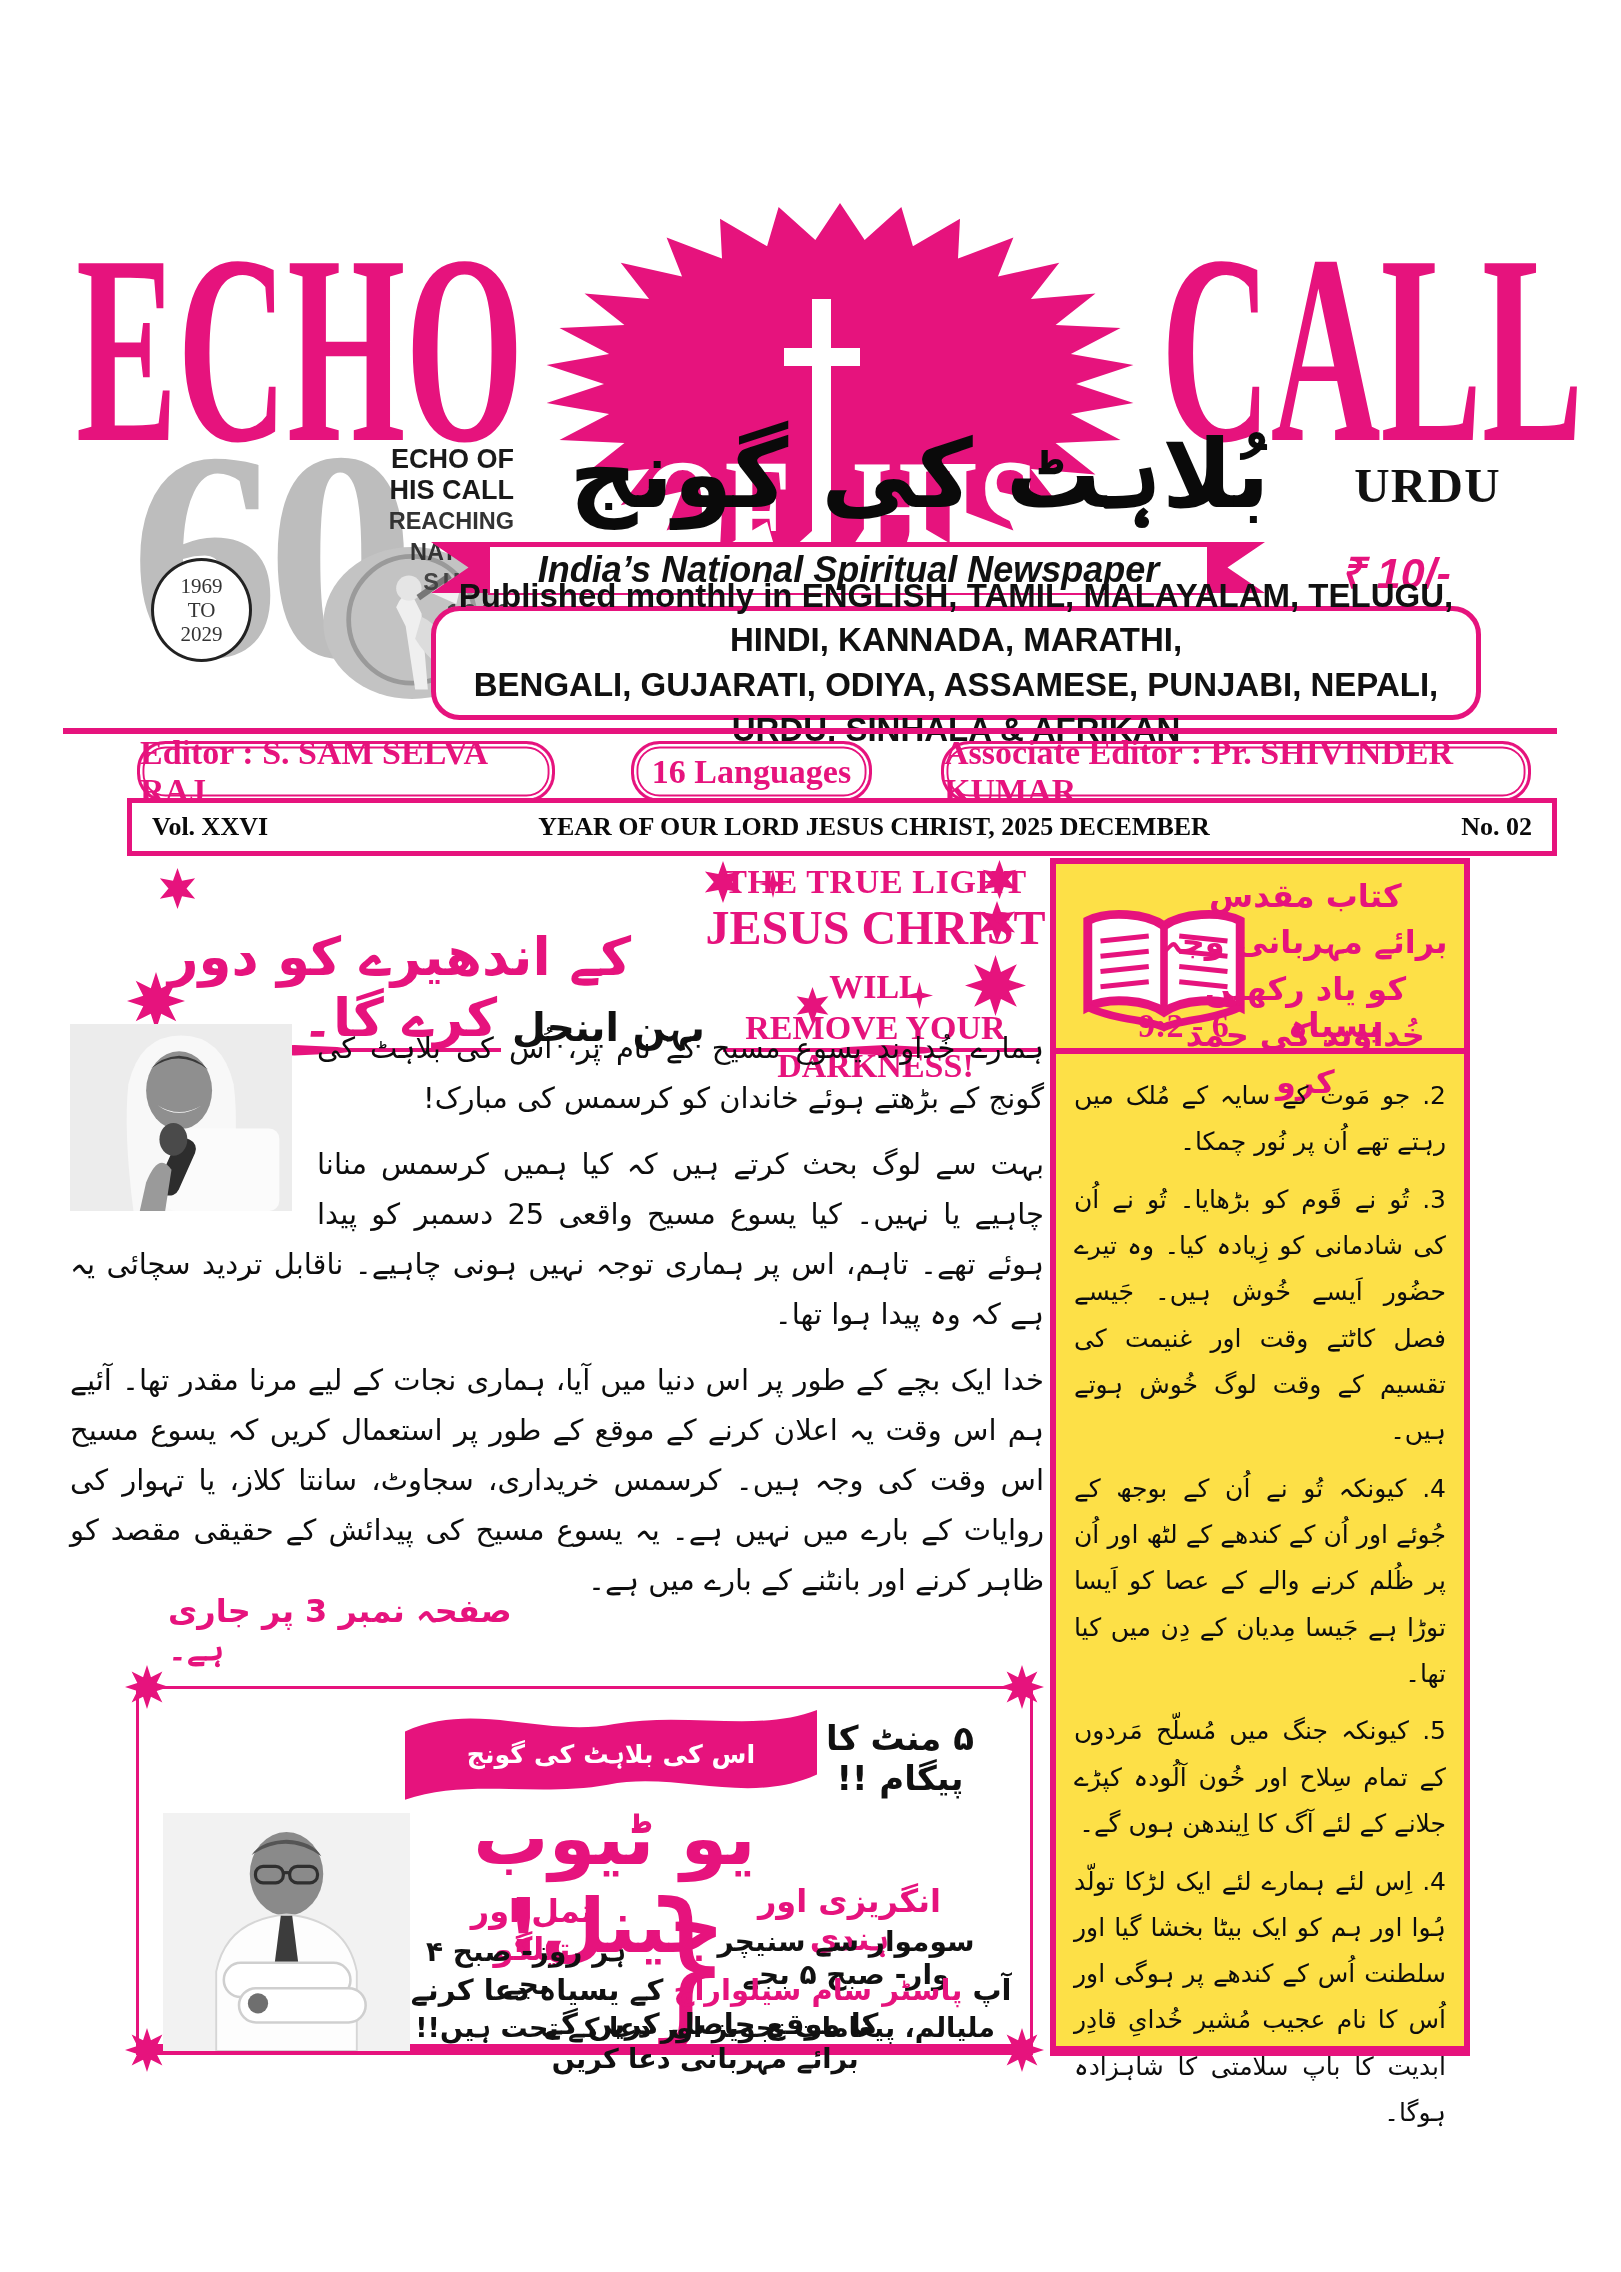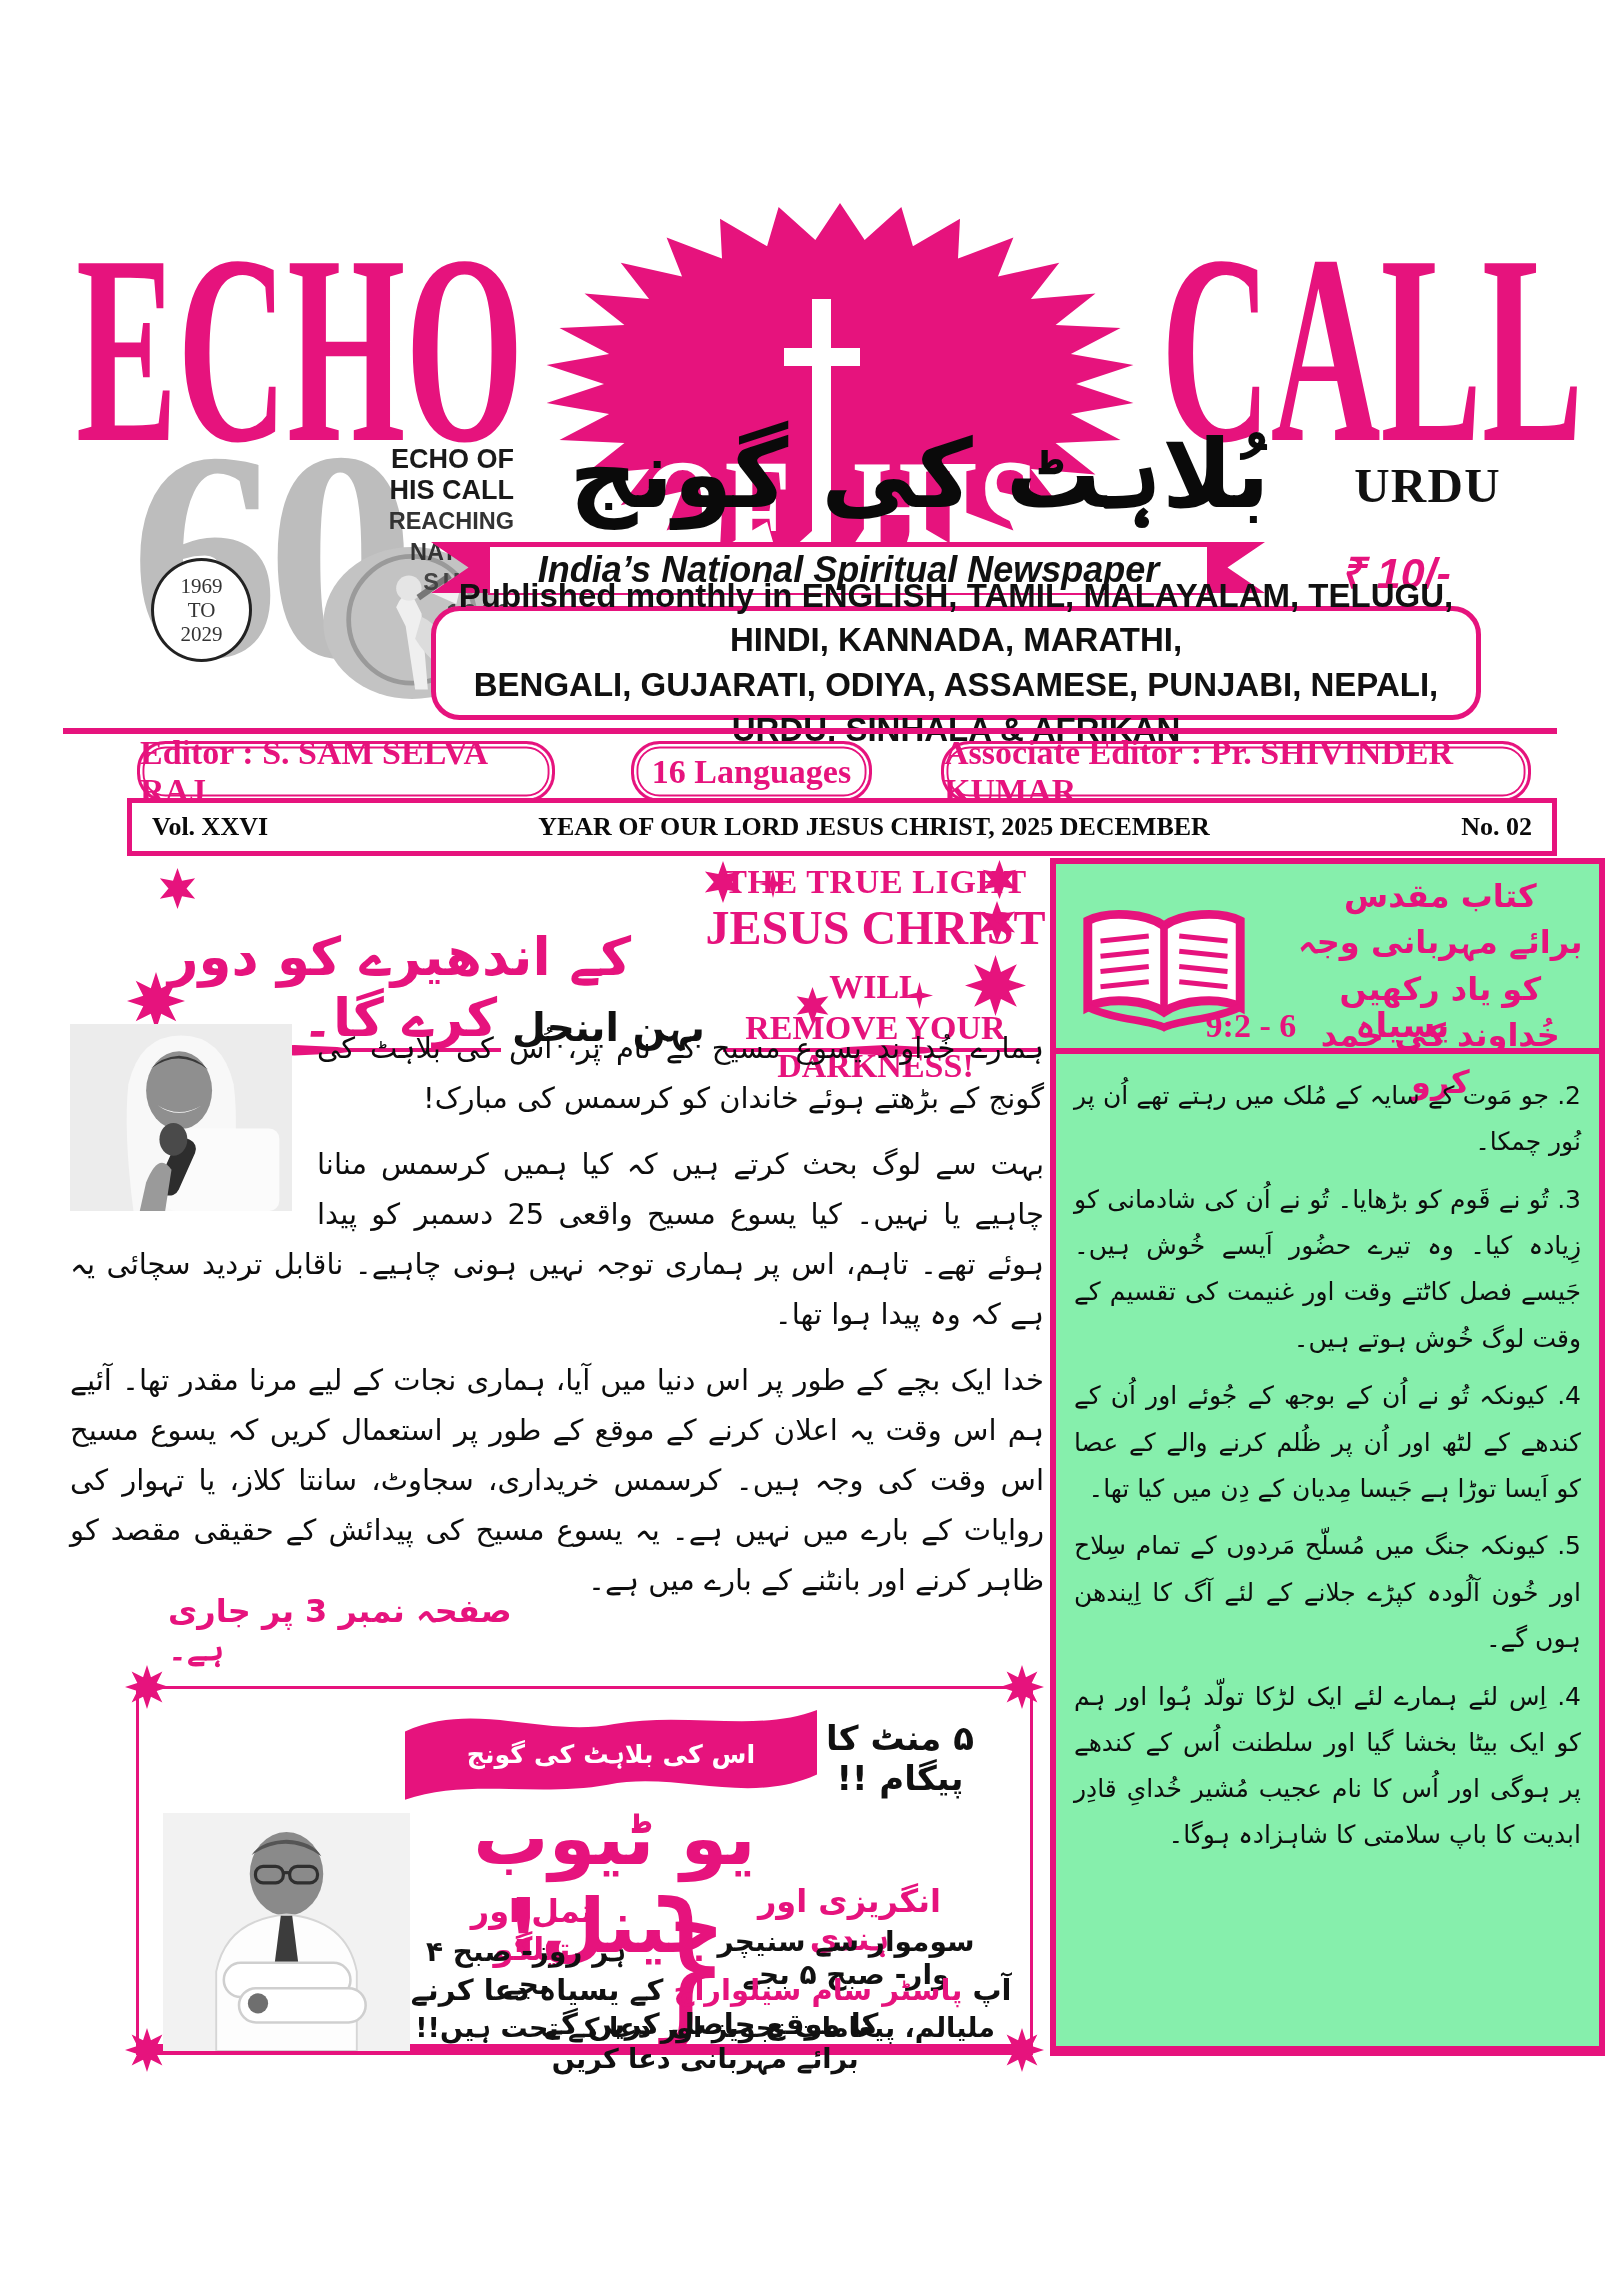--- a/index.html
+++ b/index.html
@@ -95,22 +95,22 @@
            clip-path:polygon(0 50%,18% 30%,50% 18%,82% 30%,100% 50%,82% 70%,50% 82%,18% 70%);}
 
   #article{left:70px;top:1024px;width:974px;height:545px;direction:rtl;text-align:justify;
            font-family:"DejaVu Sans",sans-serif;font-size:29px;line-height:1.72;color:#0d0d0d;}
   #article p{margin:0 0 16.5px 0;}
   #photo-sister{float:left;width:222px;height:187px;margin:0 25px 12.7px 0;}
   #continued{left:168px;top:1592px;width:355px;font-weight:bold;font-size:32px;color:var(--pink);
              text-align:left;direction:rtl;}
 
   
-  #scripture-box{left:1050px;top:858px;width:555px;height:1198px;border:6.3px solid var(--pink);
-                 border-bottom-width:10px;background:#86efac;box-sizing:border-box;}
+  #scripture-box{left:1050px;top:858px;width:420px;height:1198px;border:6.3px solid var(--pink);
+                 border-bottom-width:10px;background:#fde047;box-sizing:border-box;}
   #scripture-head{position:absolute;left:0;top:0;width:100%;height:190px;border-bottom:6.3px solid var(--pink);
                   box-sizing:border-box;}
   #book-icon{position:absolute;left:19px;top:44px;width:178px;height:127px;}
   #scrip-lines{position:absolute;right:12.7px;top:9px;width:292px;direction:rtl;text-align:center;
                color:var(--pink);font-weight:bold;font-size:32px;line-height:1.45;}
   #scrip-ref{position:absolute;left:0;right:0;top:141px;text-align:center;direction:rtl;color:var(--pink);
              font-weight:bold;font-size:34px;}
   #scrip-ref .range{font-family:"Liberation Serif",serif;font-weight:bold;letter-spacing:1.3px;}
   #verses{position:absolute;left:18px;right:18px;top:209px;direction:rtl;text-align:justify;
           font-family:"DejaVu Sans",sans-serif;font-size:25px;line-height:1.85;color:#0d0d0d;}

